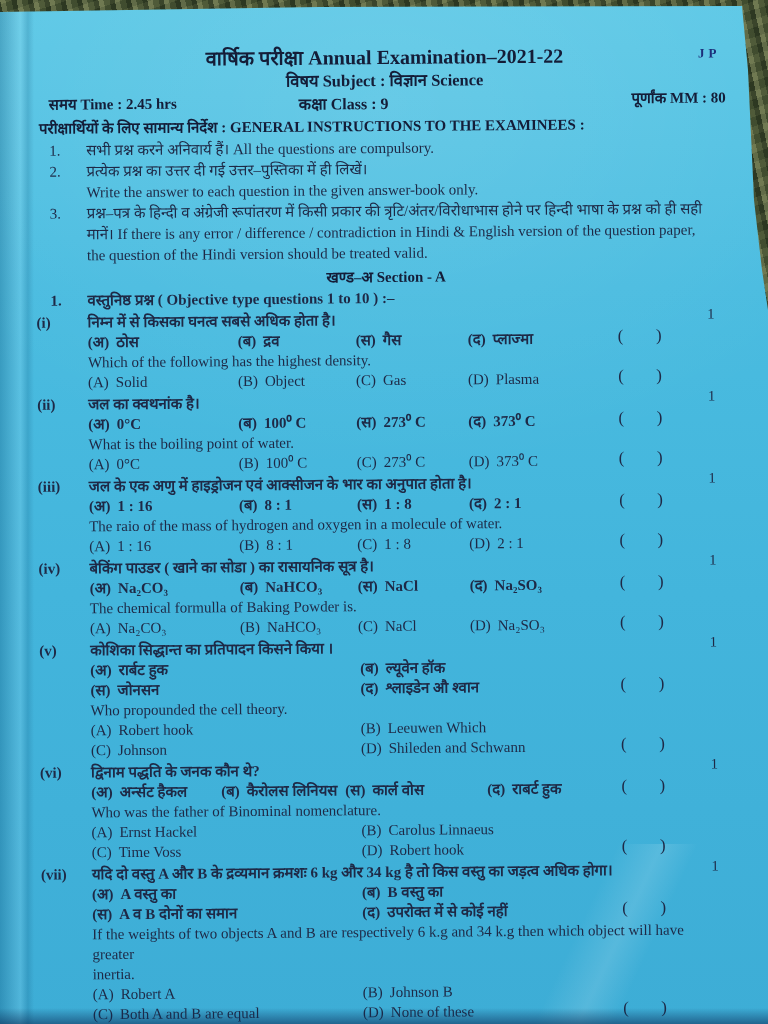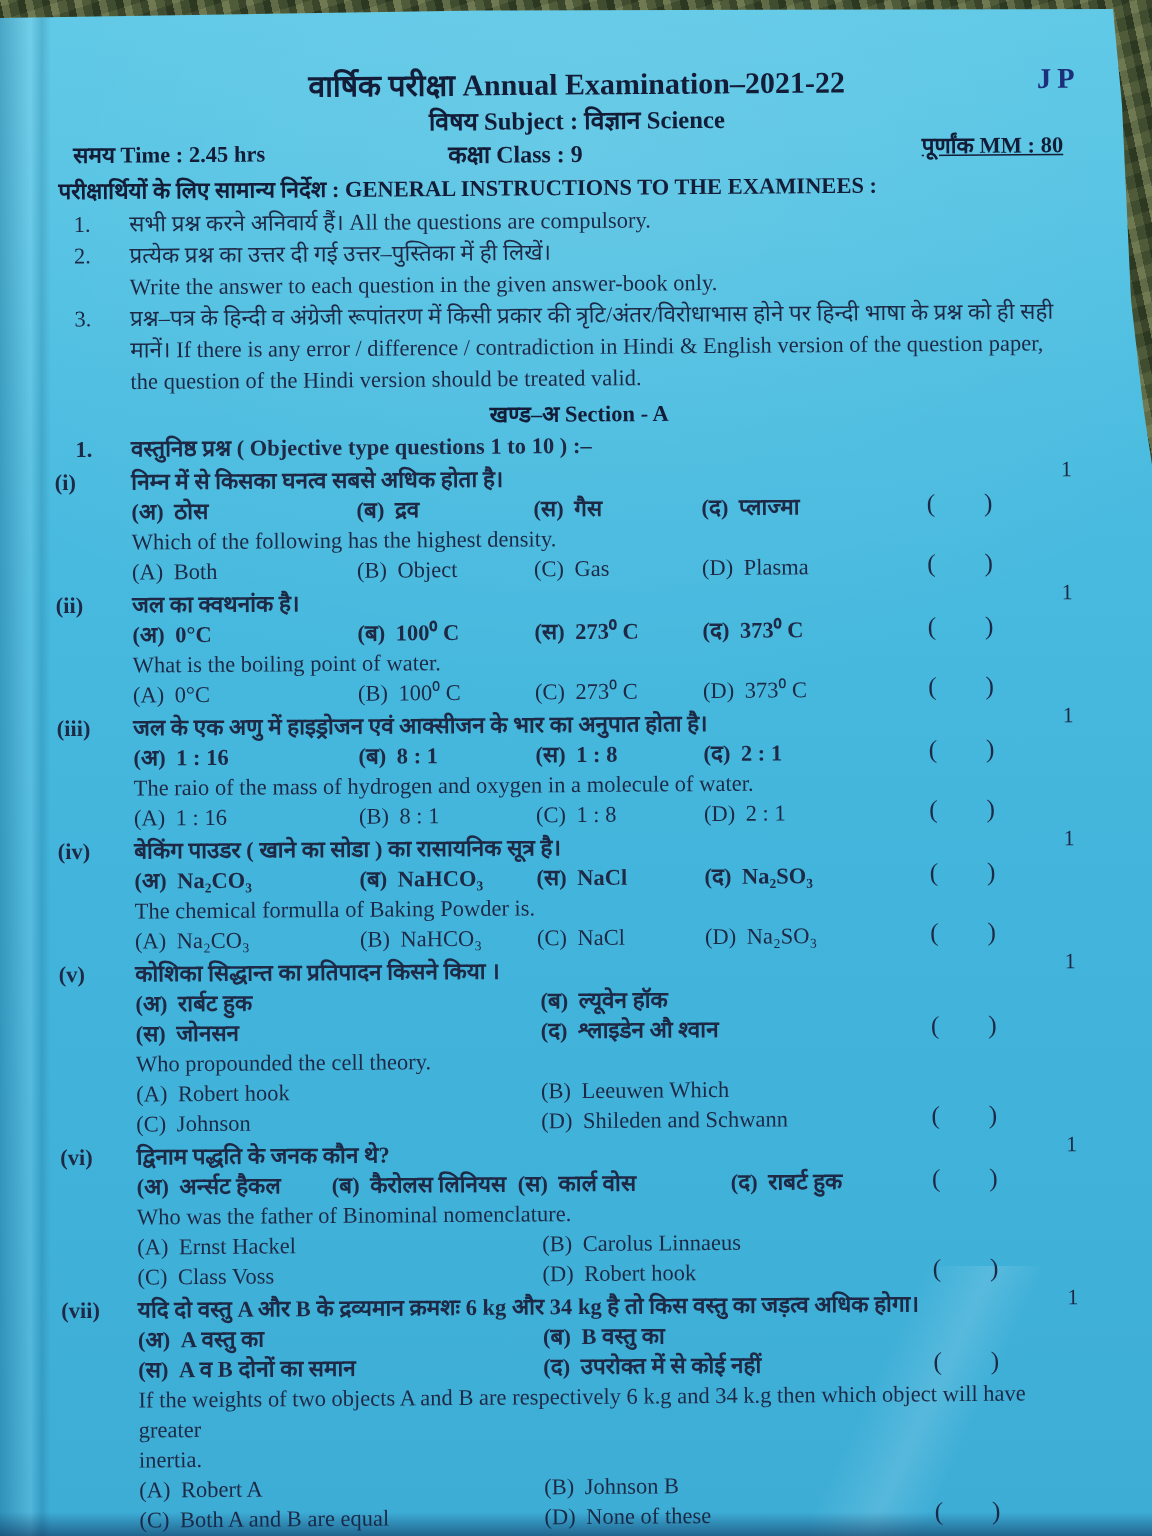--- a/index.html
+++ b/index.html
@@ -32,33 +32,33 @@
     background:linear-gradient(115deg, rgba(0,0,0,0) 42%, rgba(255,255,255,.13) 53%, rgba(0,0,0,0) 62%);
   }
   .content{
     position:absolute;inset:0;padding-top:44px;
     transform:rotate(-0.45deg);transform-origin:50% 0;
     font-size:15px;line-height:20px;
   }
   .hi{font-weight:700;}
   .corner-tag{
     position:absolute;top:46px;right:48px;
-    font-weight:700;font-size:19px;letter-spacing:4px;color:#1c2f7a;
+    font-weight:700;font-size:13px;letter-spacing:4px;color:#1c2f7a;
   }
   .title{
     text-align:center;font-weight:700;font-size:20px;line-height:26px;
     color:#141d38;margin:0 90px;
   }
   .subject{
     text-align:center;font-weight:700;font-size:16.5px;line-height:22px;color:#141d38;
   }
   .meta-row{position:relative;height:22px;font-weight:700;color:#141d38;}
   .meta-time{position:absolute;left:48px;top:0;}
   .meta-class{position:absolute;left:298px;top:2px;font-size:16px;}
-  .meta-mm{position:absolute;right:60px;top:-2px;text-decoration:underline;}
+  .meta-mm{position:absolute;right:43px;top:-2px;}
   .instr-head{
     padding-left:38px;font-weight:700;font-size:15px;line-height:24px;color:#141d38;
   }
   .irow{display:flex;line-height:21px;}
   .inum{flex:0 0 85px;padding-left:48px;box-sizing:border-box;}
   .icont{flex:0 0 85px;}
   .iline{flex:1;padding-right:26px;}
   .section-head{text-align:center;font-weight:700;line-height:21px;margin-top:3px;color:#141d38;}
   .row{position:relative;display:flex;align-items:baseline;min-height:20px;line-height:20px;}
   .q1num{flex:0 0 85px;padding-left:48px;box-sizing:border-box;}
@@ -155,21 +155,21 @@
               <span class="otext">प्लाज्मा</span>
             </div>
             <span class="bracket">(      )</span>
           </div>
           <div class="row">
             <span class="etext">Which of the following has the highest density.</span>
           </div>
           <div class="row opts four">
             <div class="cell">
               <span class="olabel">(A)</span>
-              <span class="otext">Both</span>
+              <span class="otext">Solid</span>
             </div>
             <div class="cell">
               <span class="olabel">(B)</span>
               <span class="otext">Object</span>
             </div>
             <div class="cell">
               <span class="olabel">(C)</span>
               <span class="otext">Gas</span>
             </div>
             <div class="cell">
@@ -409,21 +409,21 @@
               <span class="otext">Ernst Hackel</span>
             </div>
             <div class="cell">
               <span class="olabel">(B)</span>
               <span class="otext">Carolus Linnaeus</span>
             </div>
           </div>
           <div class="row opts two">
             <div class="cell">
               <span class="olabel">(C)</span>
-              <span class="otext">Class Voss</span>
+              <span class="otext">Time Voss</span>
             </div>
             <div class="cell">
               <span class="olabel">(D)</span>
               <span class="otext">Robert hook</span>
             </div>
             <span class="bracket">(      )</span>
           </div>
         </div>
         <div class="qblock">
           <div class="row">

